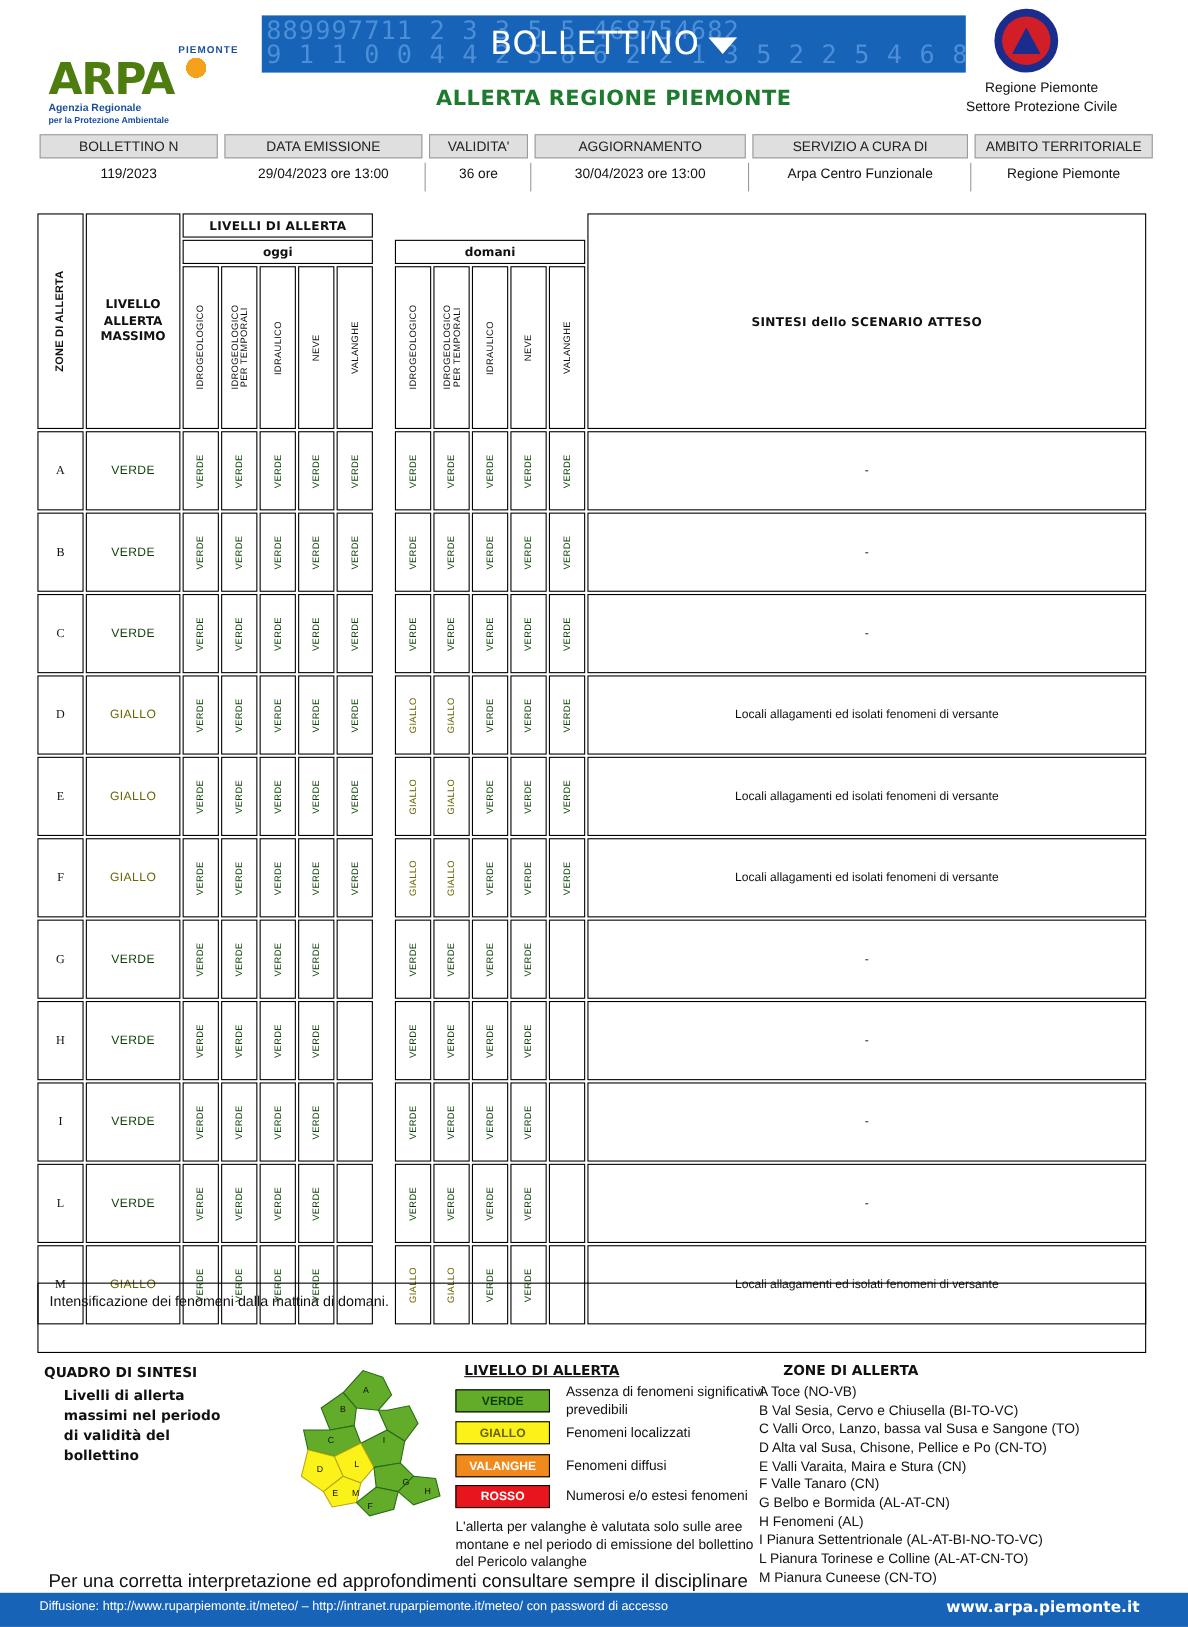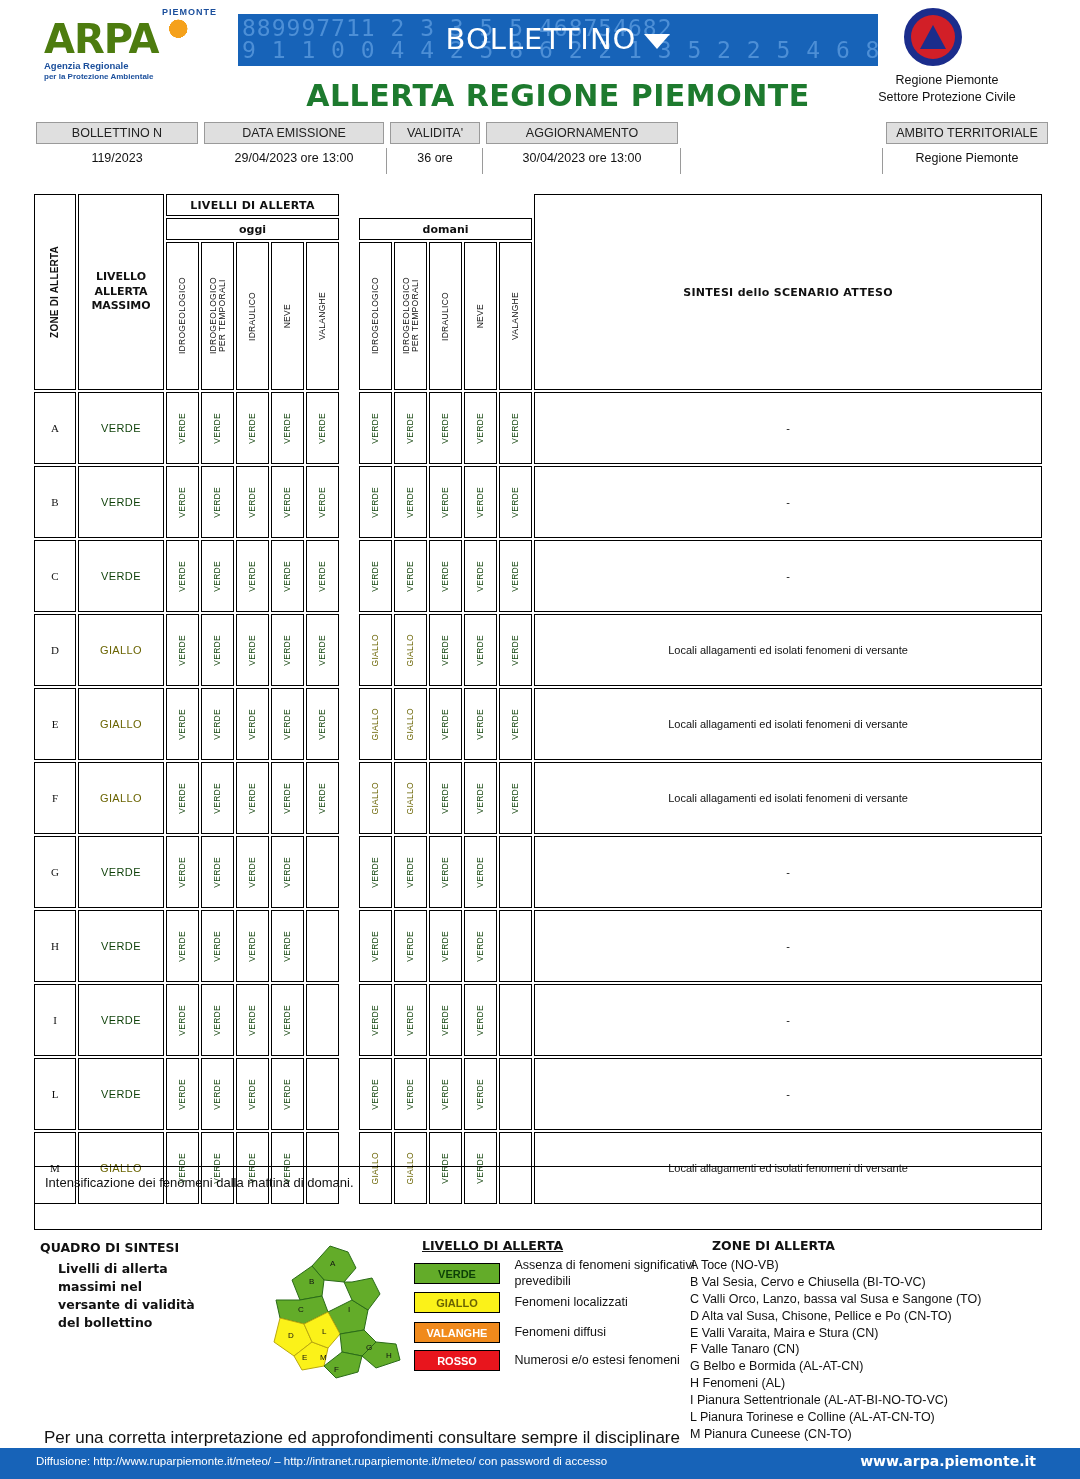--- a/index.html
+++ b/index.html
@@ -14,21 +14,21 @@
     overflow: hidden;
   }
 
   
   .header {
     position: relative;
     height: 118px;
   }
   .logo-arpa {
     position: absolute;
-    left: 44px; top: 7px;
+    left: 44px; top: 40px;
     width: 190px; height: 72px;
   }
   .arpa-text {
     font-family: "DejaVu Sans", sans-serif;
     font-weight: bold;
     font-size: 40px;
     color: #4d7c0f;
     letter-spacing: -1px;
     line-height: 1;
   }
@@ -90,21 +90,21 @@
     border-top: 15px solid #ffffff;
     vertical-align: middle;
   }
   .allerta-title {
     position: absolute;
     left: 238px; top: 78px;
     width: 640px;
     text-align: center;
     font-family: "DejaVu Sans", sans-serif;
     font-weight: bold;
-    font-size: 30px;
+    font-size: 19px;
     color: #1d7a2e;
     letter-spacing: 0.5px;
   }
   .pc-logo {
     position: absolute;
     right: 118px; top: 8px;
     width: 58px; height: 58px;
     border-radius: 50%;
     background: #1b2d8c;
     border: 2px solid #1b2d8c;
@@ -416,20 +416,24 @@
     <div class="meta-head">DATA EMISSIONE</div>
     <div class="meta-val">29/04/2023 ore 13:00</div>
   </div>
   <div class="meta-cell" style="left:354px;width:90px;">
     <div class="meta-head">VALIDITA'</div>
     <div class="meta-val">36 ore</div>
   </div>
   <div class="meta-cell" style="left:450px;width:192px;">
     <div class="meta-head">AGGIORNAMENTO</div>
     <div class="meta-val">30/04/2023 ore 13:00</div>
+  </div>
+  <div class="meta-cell" style="left:648px;width:196px;">
+    <div class="meta-head">SERVIZIO A CURA DI</div>
+    <div class="meta-val">Arpa Centro Funzionale</div>
   </div>
   <div class="meta-cell" style="left:850px;width:162px;">
     <div class="meta-head">AMBITO TERRITORIALE</div>
     <div class="meta-val">Regione Piemonte</div>
   </div>
   <div class="meta-sep" style="left:350px;"></div>
   <div class="meta-sep" style="left:446px;"></div>
   <div class="meta-sep" style="left:644px;"></div>
   <div class="meta-sep" style="left:846px;"></div>
 </div>
@@ -865,21 +869,21 @@
           <td class="sintesi">Locali allagamenti ed isolati fenomeni di versante</td>
         </tr>
       </tbody>
   </table>
 </div>
 
 <div class="note-box">Intensificazione dei fenomeni dalla mattina di domani.</div>
 
 <div class="legend">
   <div class="quadro-title">QUADRO DI SINTESI</div>
-  <div class="quadro-text">Livelli di allerta massimi nel versante di validità del bollettino</div>
+  <div class="quadro-text">Livelli di allerta massimi nel periodo di validità del bollettino</div>
 
   <div class="map">
     <svg viewBox="0 0 182 155" width="182" height="155">
       <g stroke="#2a6b18" stroke-width="1" fill="#63ac29">
         <polygon points="60,28 78,8 96,14 104,30 92,44 72,42"></polygon>
         <polygon points="40,42 60,28 72,42 70,58 48,62"></polygon>
         <polygon points="24,62 48,62 70,58 76,74 52,86 28,80"></polygon>
         <polygon points="76,74 100,62 116,72 112,92 88,96"></polygon>
         <polygon points="100,44 120,40 128,56 116,72 100,62 92,44"></polygon>
       </g>
@@ -919,20 +923,21 @@
     <span class="lv-desc">Fenomeni localizzati</span>
   </div>
   <div class="lv-row" style="top:84px;">
     <span class="lv-chip chip-arancione">VALANGHE</span>
     <span class="lv-desc">Fenomeni diffusi</span>
   </div>
   <div class="lv-row" style="top:112px;">
     <span class="lv-chip chip-rosso">ROSSO</span>
     <span class="lv-desc">Numerosi e/o estesi fenomeni</span>
   </div>
+  <div class="val-note" style="top:142px;">L'allerta per valanghe è valutata solo sulle aree montane e nel periodo di emissione del bollettino del Pericolo valanghe</div>
 
   <div class="zone-title">ZONE DI ALLERTA</div>
   <div class="zone-list" id="zone-list">
       <div>A Toce (NO-VB)</div>
       <div>B Val Sesia, Cervo e Chiusella (BI-TO-VC)</div>
       <div>C Valli Orco, Lanzo, bassa val Susa e Sangone (TO)</div>
       <div>D Alta val Susa, Chisone, Pellice e Po (CN-TO)</div>
       <div>E Valli Varaita, Maira e Stura (CN)</div>
       <div>F Valle Tanaro (CN)</div>
       <div>G Belbo e Bormida (AL-AT-CN)</div>

